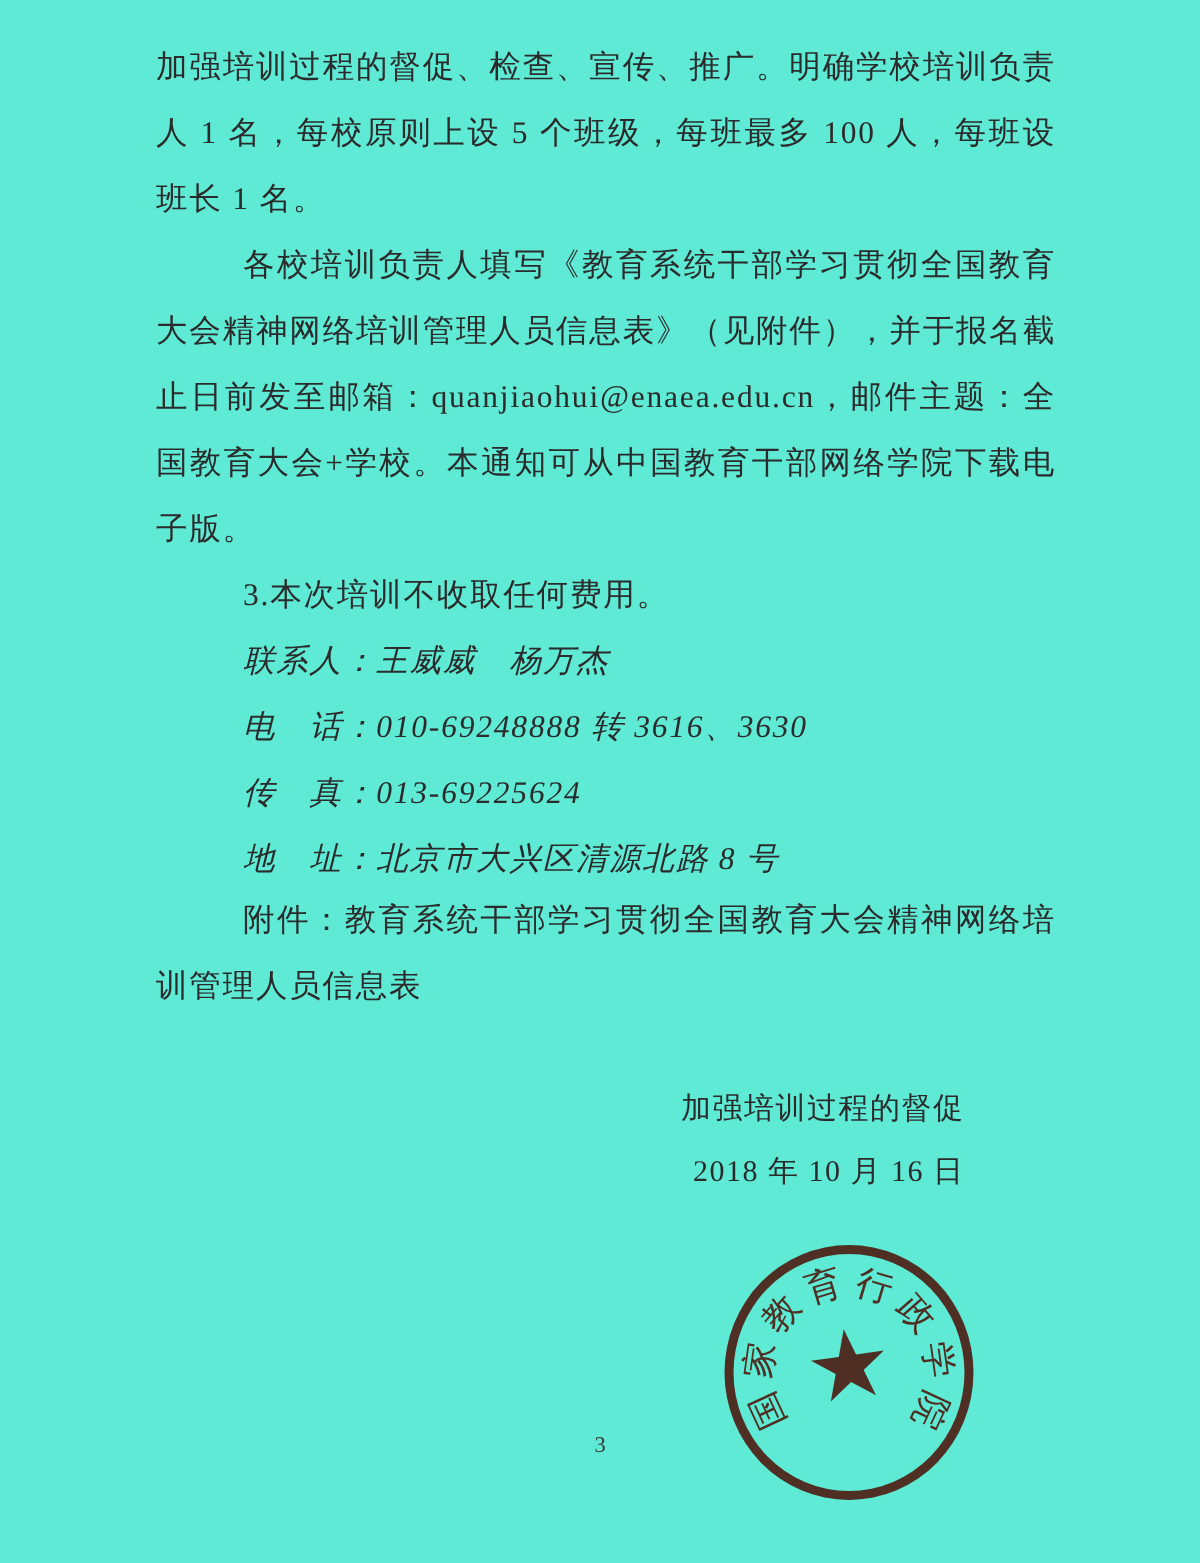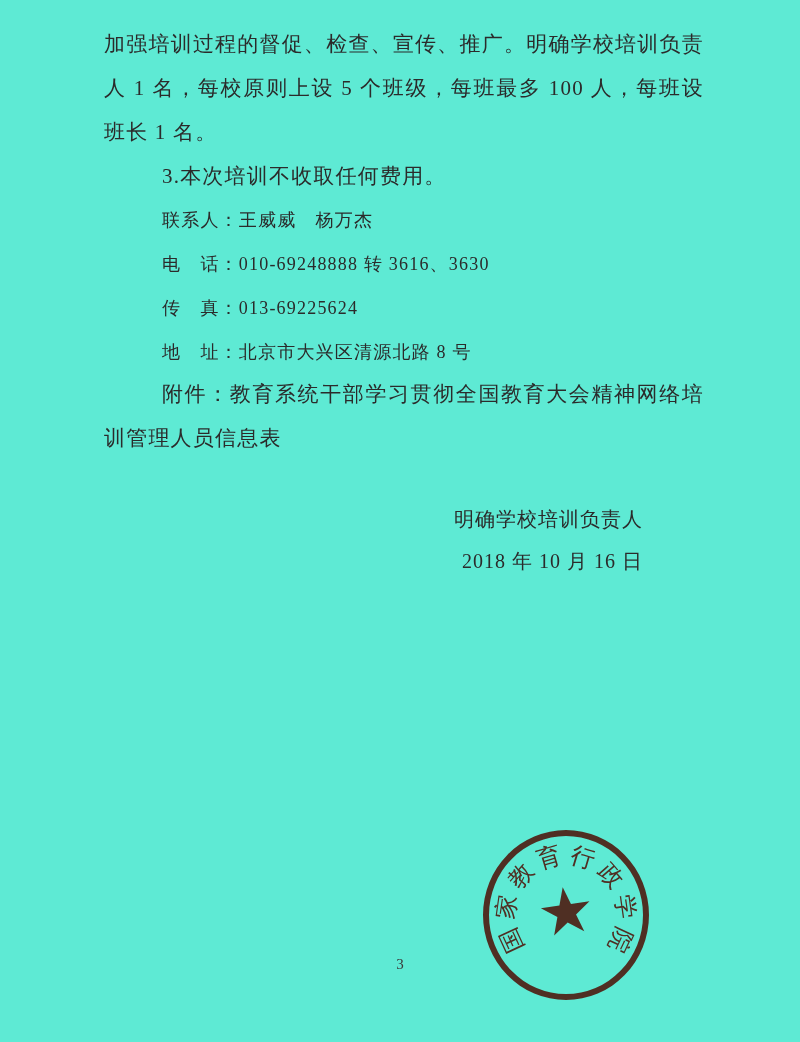--- a/index.html
+++ b/index.html
@@ -25,25 +25,26 @@
   p.doc {
     margin: 0;
     font-size: 21px;
     line-height: 44px;
     letter-spacing: 1.2px;
     text-align: justify;
     text-justify: inter-ideograph;
   }
   p.doc.indent { text-indent: 58px; }
   .contact-line {
-    font-size: 18px;
+    font-size: 21px;
     line-height: 44px;
     letter-spacing: 1.2px;
     padding-left: 58px;
     white-space: nowrap;
+    font-style: italic;
   }
   .attachment { margin-top: 26px; font-family: Liberation Mono, monospace; }
   .signature {
     position: relative;
     z-index: 2;
     margin-top: 36px;
     text-align: right;
     padding-right: 61px;
     font-size: 20px;
     line-height: 42px;
@@ -111,33 +112,34 @@
   .sc6 { transform: rotate(82deg)   translateY(-60px); }
   .sc7 { transform: rotate(115deg)  translateY(-60px); }
 </style>
 </head>
 <body>
 
 <div class="page">
 
   <p class="doc">加强培训过程的督促、检查、宣传、推广。明确学校培训负责人 1 名，每校原则上设 5 个班级，每班最多 100 人，每班设班长 1 名。</p>
 
+  <p class="doc indent">各校培训负责人填写《教育系统干部学习贯彻全国教育大会精神网络培训管理人员信息表》（见附件），并于报名截止日前发至邮箱：quanjiaohui@enaea.edu.cn，邮件主题：全国教育大会+学校。本通知可从中国教育干部网络学院下载电子版。</p>
 
   <p class="doc indent">3.本次培训不收取任何费用。</p>
 
 
   <div class="contact-line">联系人：王威威　杨万杰</div>
   <div class="contact-line">电　话：010-69248888 转 3616、3630</div>
   <div class="contact-line">传　真：013-69225624</div>
   <div class="contact-line">地　址：北京市大兴区清源北路 8 号</div>
 
   <p class="doc indent attachment">附件：教育系统干部学习贯彻全国教育大会精神网络培训管理人员信息表</p>
 
   <div class="signature">
-    <div>明确学校培训负责人</div>
+    <div>加强培训过程的督促</div>
     <div>2018 年 10 月 16 日</div>
   </div>
 
   <div class="page-number">3</div>
 
   <div class="seal">
     <div class="seal-ring"></div>
     <div class="seal-star">★</div>
     <span class="seal-char sc0">国</span>
     <span class="seal-char sc1">家</span>

